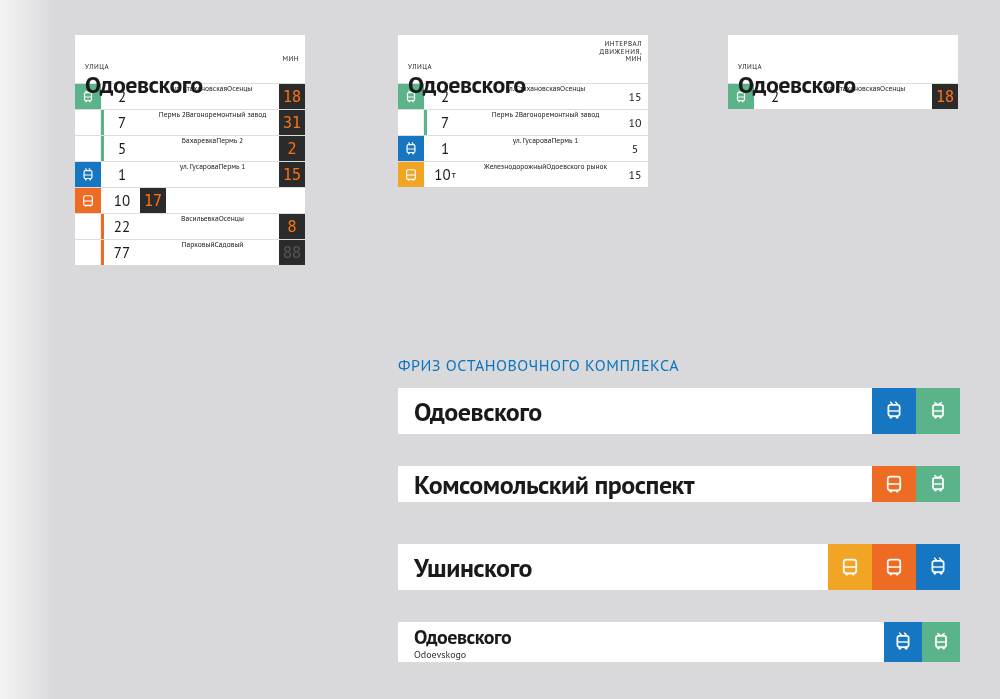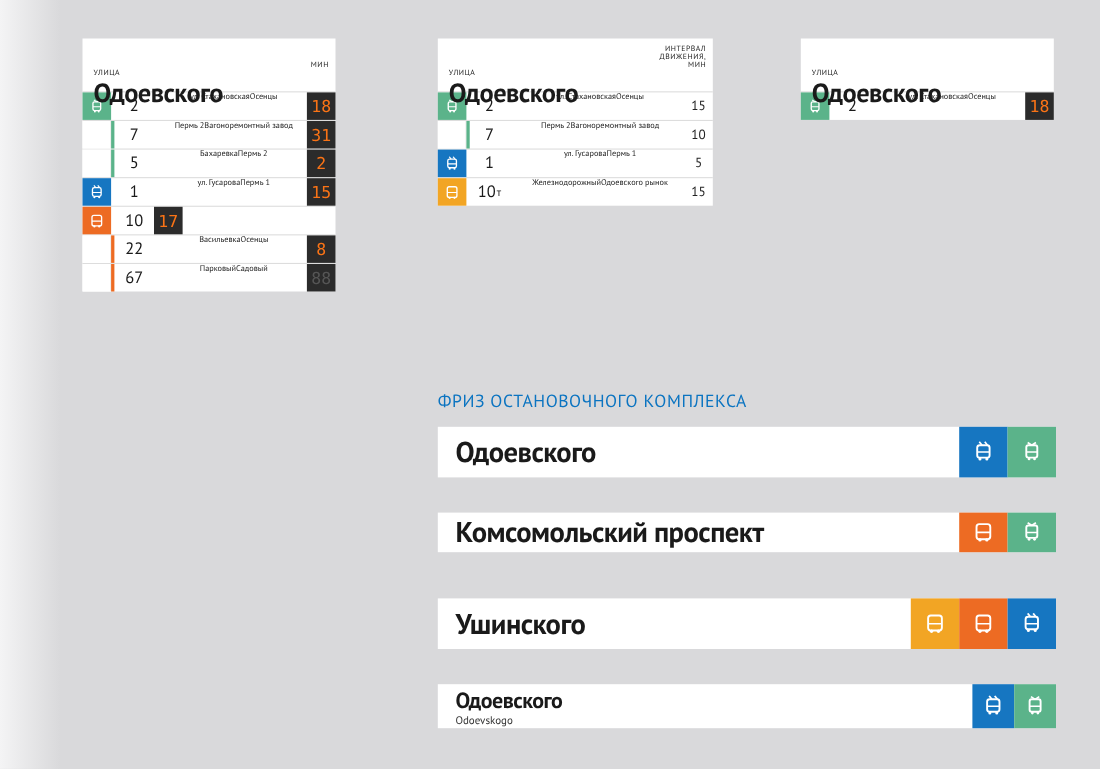--- a/index.html
+++ b/index.html
@@ -154,21 +154,21 @@
         <div class="num">22</div>
         <div class="dest">
           <span>Васильевка</span>
           <span>Осенцы</span>
         </div>
         <div class="time-cell dark">8</div>
       </div>
       <div class="row">
         <div class="icon-cell blank"></div>
         <div class="side-accent" style="background: rgb(237, 107, 35);"></div>
-        <div class="num">67</div>
+        <div class="num">77</div>
         <div class="dest">
           <span>Парковый</span>
           <span>Садовый</span>
         </div>
         <div class="time-cell dark" style="color: rgb(85, 85, 85);">88</div>
       </div>
     </div>
 </div>
 
 <div class="panel" id="p2" style="left:398px; top:35px; width:250px;">

